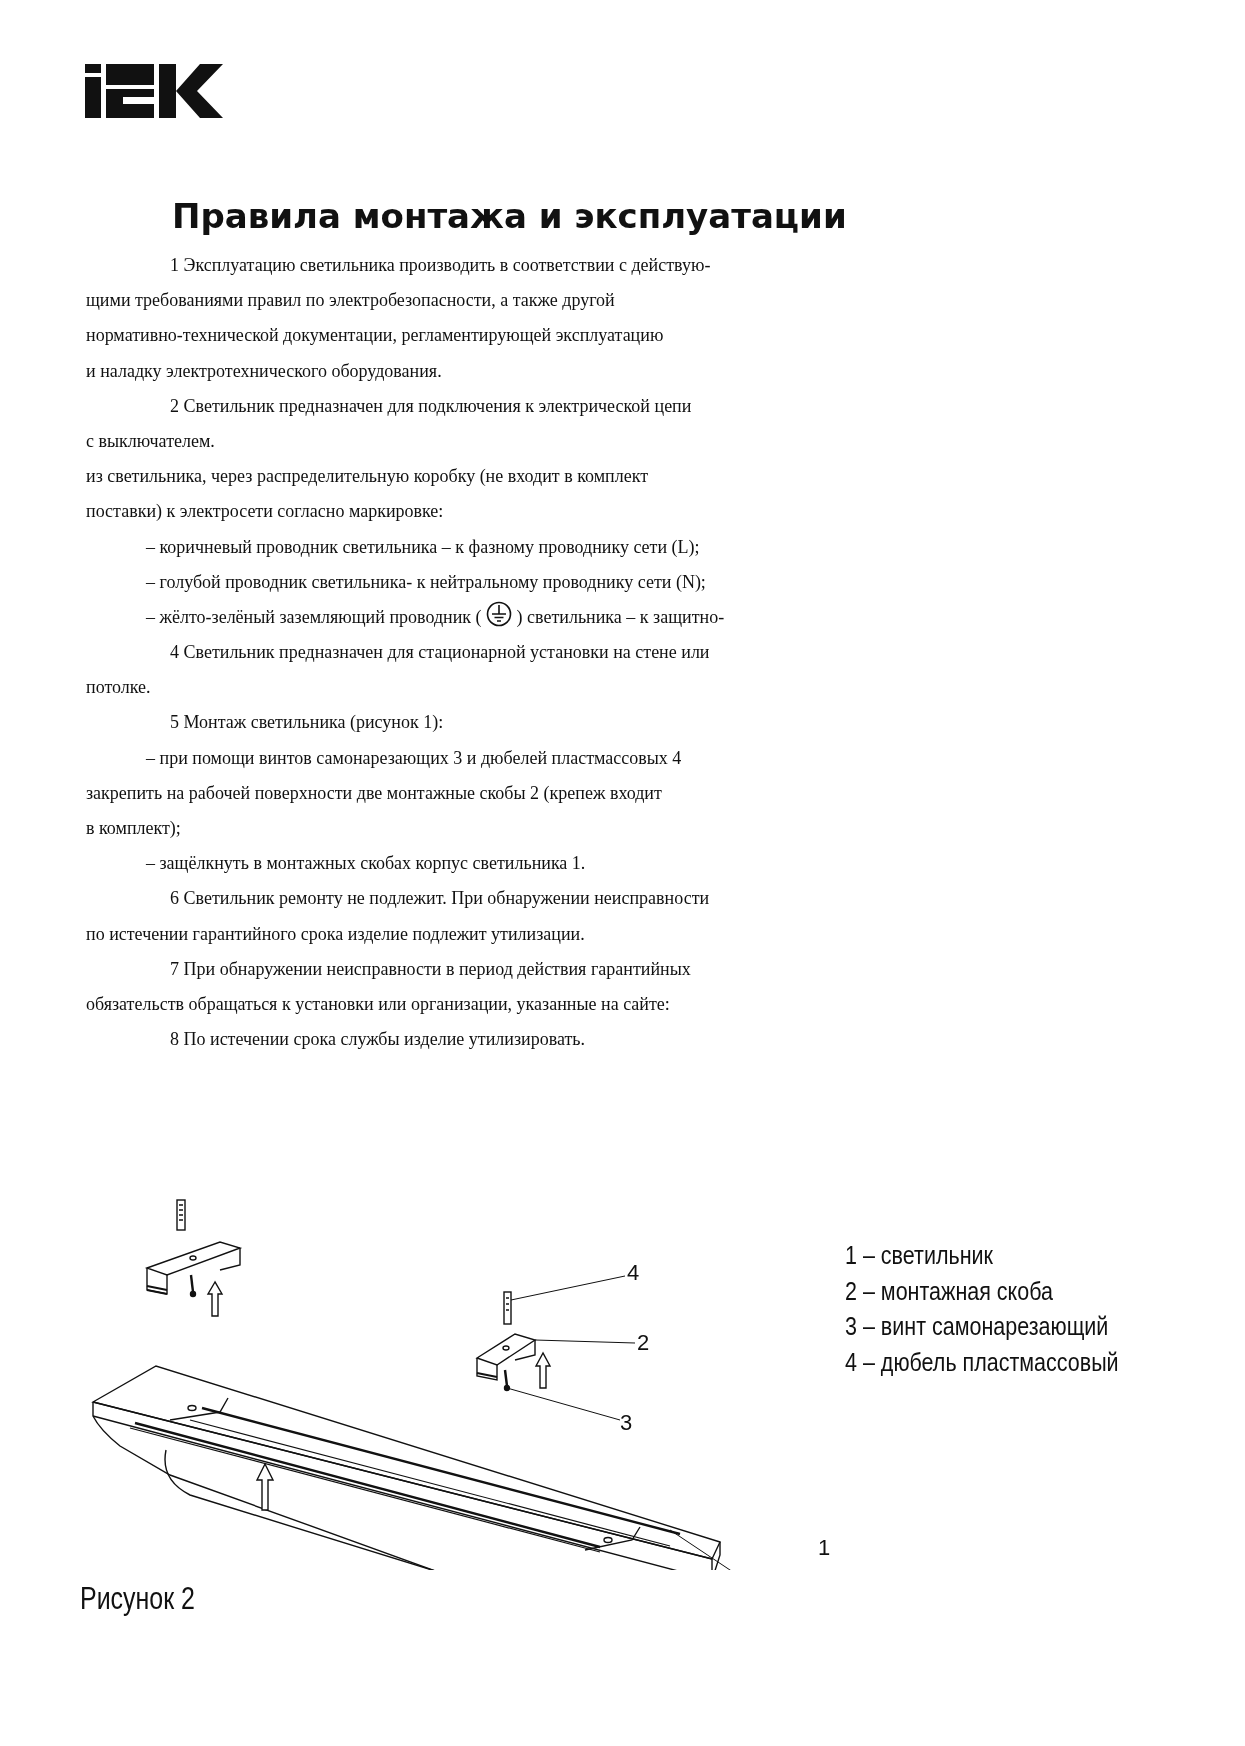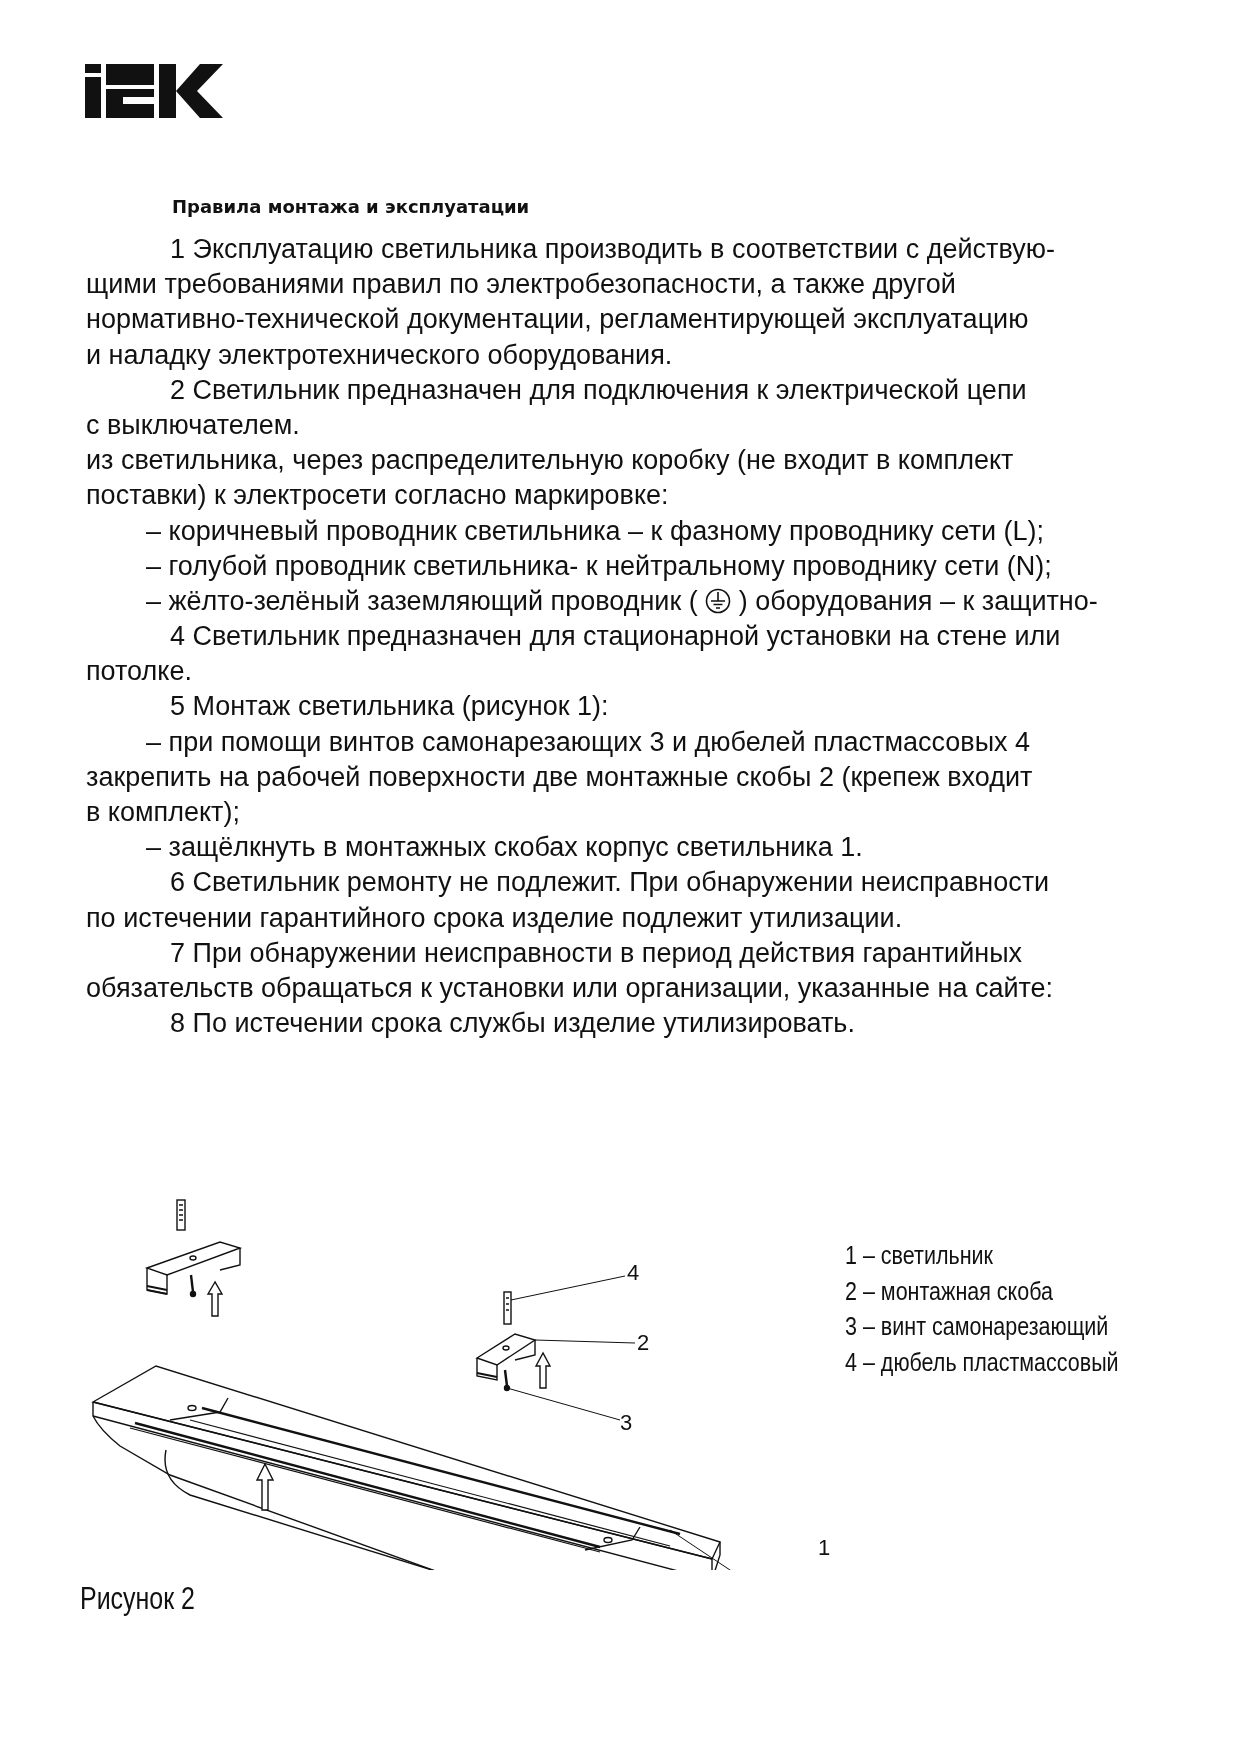--- a/index.html
+++ b/index.html
@@ -1,21 +1,21 @@
 <!DOCTYPE html>
 <html><head>
 <meta charset="utf-8">
 <style>
   html, body { margin: 0; padding: 0; background: #ffffff; }
   body { width: 1245px; height: 1746px; position: relative; overflow: hidden;
          font-family: "Liberation Sans", sans-serif; color: #111111; }
   .logo { position: absolute; left: 85px; top: 64px; width: 140px; height: 54px; }
   .heading { position: absolute; left: 172px; top: 196px; font-family: "DejaVu Sans", sans-serif;
-             font-weight: bold; font-size: 18px; letter-spacing: 0px; color: #111; white-space: nowrap; text-align: center; }
-  .body { position: absolute; left: 86px; top: 232px; width: 1120px; font-size: 27px; line-height: 35.2px; }
+             font-weight: bold; font-size: 34px; letter-spacing: 0px; color: #111; white-space: nowrap; text-align: center; }
+  .body { position: absolute; left: 86px; top: 248px; width: 1120px; font-size: 18px; line-height: 35.2px; font-family: Liberation Serif, serif; }
   .line { white-space: nowrap; height: 35.2px; }
   .ind1 { padding-left: 84px; }
   .ind2 { padding-left: 60px; }
   .earth { display: inline-block; vertical-align: -4px; width: 26px; height: 26px; }
   .figure { position: absolute; left: 80px; top: 1190px; width: 780px; height: 380px; }
   .legend { position: absolute; left: 845px; top: 1238px; font-size: 25px; line-height: 35.5px;
             transform: scaleX(0.86); transform-origin: left top; white-space: nowrap; }
   .caption { position: absolute; left: 80px; top: 1580px; font-size: 32px;
              transform: scaleX(0.78); transform-origin: left top; white-space: nowrap; }
   .callout { font-family: "Liberation Sans", sans-serif; font-size: 22px; fill: #111; }
@@ -45,21 +45,21 @@
     <div class="line">и наладку электротехнического оборудования.</div>
     <div class="line ind1">2 Светильник предназначен для подключения к электрической цепи</div>
     <div class="line">с выключателем.</div>
     <div class="line">из светильника, через распределительную коробку (не входит в комплект</div>
     <div class="line">поставки) к электросети согласно маркировке:</div>
     <div class="line ind2">– коричневый проводник светильника – к фазному проводнику сети (L);</div>
     <div class="line ind2">– голубой проводник светильника- к нейтральному проводнику сети (N);</div>
     <div class="line ind2"><span>– жёлто-зелёный заземляющий проводник ( </span><svg class="earth" viewBox="0 0 26 26" fill="none" stroke="#111" stroke-width="1.6">
         <circle cx="13" cy="13" r="11.5"></circle>
         <path d="M13,4 L13,13 M6,13 L20,13 M8.5,16.5 L17.5,16.5 M11,20 L15,20"></path>
-      </svg><span> ) оборудования – к защитно-</span></div>
+      </svg><span> ) светильника – к защитно-</span></div>
     <div class="line ind1">4 Светильник предназначен для стационарной установки на стене или</div>
     <div class="line">потолке.</div>
     <div class="line ind1">5 Монтаж светильника (рисунок 1):</div>
     <div class="line ind2">– при помощи винтов самонарезающих 3 и дюбелей пластмассовых 4</div>
     <div class="line">закрепить на рабочей поверхности две монтажные скобы 2 (крепеж входит</div>
     <div class="line">в комплект);</div>
     <div class="line ind2">– защёлкнуть в монтажных скобах корпус светильника 1.</div>
     <div class="line ind1">6  Светильник ремонту не подлежит. При обнаружении неисправности</div>
     <div class="line">по истечении гарантийного срока изделие подлежит утилизации.</div>
     <div class="line ind1">7  При обнаружении неисправности в период действия гарантийных</div>

